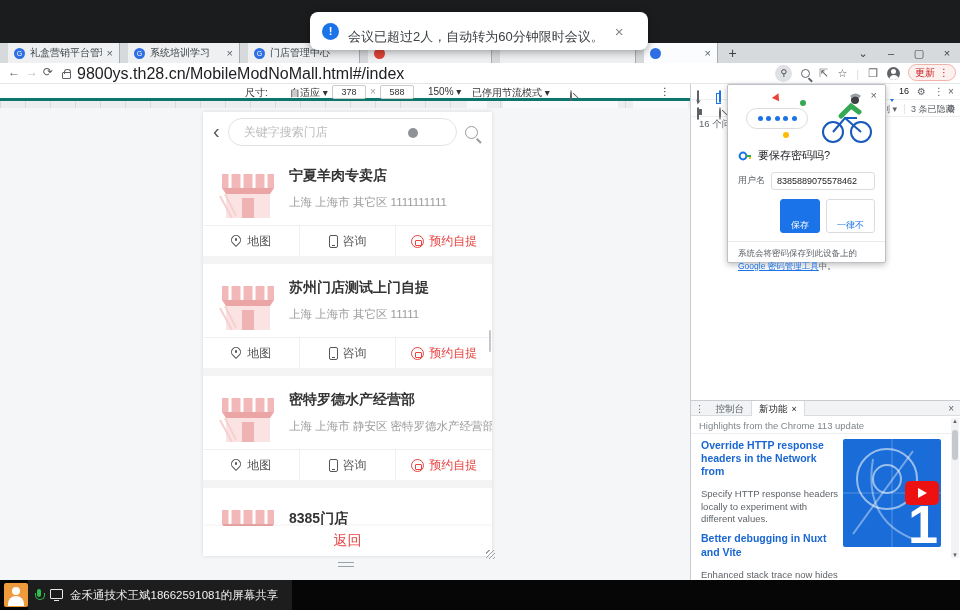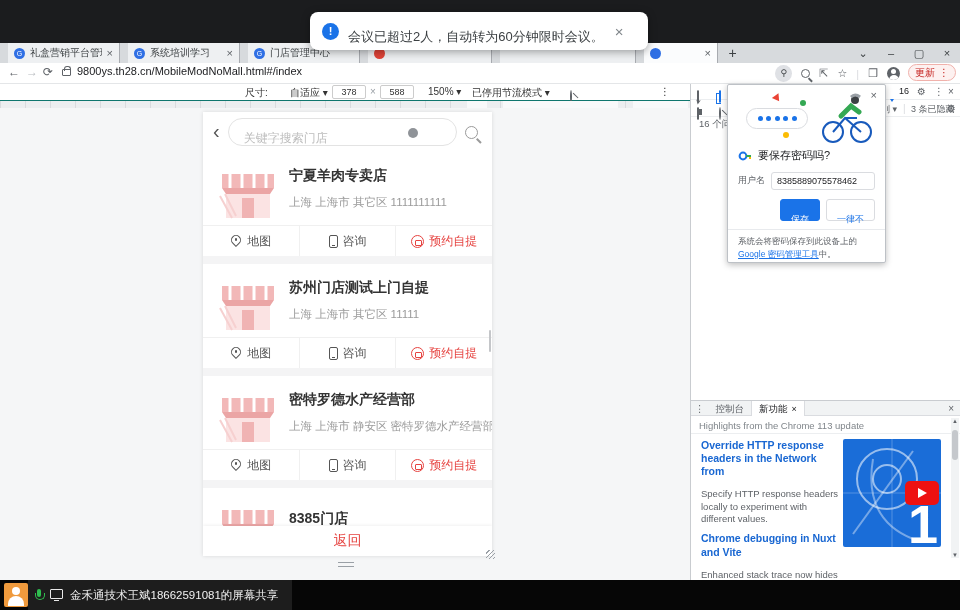--- a/index.html
+++ b/index.html
@@ -25,47 +25,47 @@
   .toast-ico { width:17px; height:17px; border-radius:50%; background:#1a73e8; color:#fff; font-size:11px; font-weight:bold; text-align:center; line-height:17px; flex:none; }
   .toast-text { font-size:13px; color:#3c4043; white-space:nowrap;margin-top:12px; }
   .toast-close { font-size:15px; color:#80868b; margin-left:2px; }
 
   
   .toolbar { left:0; top:63px; width:960px; height:21px; background:#fff; border-bottom:1px solid #e4e6e8; }
   .navico { position:absolute; top:2px; font-size:12px; color:#5f6368; }
   .urlbox { position:absolute; left:48px; top:2px; display:flex; align-items:center; gap:6px; }
   .lock { width:9px; height:7px; border:1px solid #5f6368; border-radius:1px; position:relative; margin-top:3px; }
   .lock:before { content:""; position:absolute; left:1px; top:-4px; width:5px; height:4px; border:1px solid #5f6368; border-bottom:none; border-radius:3px 3px 0 0; }
-  .url { font-size:11px; color:#202124; }
+  .url { font-size:16px; color:#202124; }
   .tb-right { position:absolute; right:60px; top:2px; display:flex; align-items:center; gap:9px; }
   .keyico { width:17px; height:17px; background:#dfe1e5; border-radius:50%; text-align:center; font-size:9px; color:#3c4043; line-height:17px; }
   .mag { width:9px; height:9px; border:1.4px solid #5f6368; border-radius:50%; position:relative; }
   .mag:after { content:""; position:absolute; right:-4px; bottom:-3px; width:5px; height:1.5px; background:#5f6368; transform:rotate(45deg); }
   .gico { font-size:11px; color:#5f6368; }
   .avatar { width:13px; height:13px; border-radius:50%; background:#5f6368; position:relative; overflow:hidden; }
   .avatar:before { content:""; position:absolute; left:4px; top:2px; width:5px; height:5px; border-radius:50%; background:#fff; }
   .avatar:after { content:""; position:absolute; left:1.5px; top:8px; width:10px; height:6px; border-radius:5px 5px 0 0; background:#fff; }
   .update-pill { position:absolute; right:4px; top:1px; height:17px; border:1px solid #f0b1ab; background:#fdf1f0; border-radius:9px; display:flex; align-items:center; padding:0 6px; gap:4px; }
   .update-pill .lbl { font-size:10px; color:#c5221f; }
   .update-pill .dots { font-size:10px; color:#c5221f; }
 
   
-  .devicebar { left:0; top:84px; width:690px; height:17px; background:#fff; border-bottom:1px solid #0f766e; }
+  .devicebar { left:0; top:84px; width:690px; height:17px; background:#fff; border-bottom:3px solid #0f766e; }
   .dv { position:absolute; top:2px; font-size:10px; color:#333; }
   .dim-input { position:absolute; top:1px; width:34px; height:14px; border:1px solid #ccc; border-radius:2px; font-size:9px; color:#333; text-align:center; font-family:inherit; background:#fff; }
   .ruler { left:0; top:101px; width:690px; height:7px; background:#eceef0;
     background-image:repeating-linear-gradient(90deg,#d9dbde 0 1px,transparent 1px 25px); }
   .mqseg { position:absolute; top:101px; height:7px; background:#f8f9fa; }
 
   
   .pagearea { left:0; top:108px; width:690px; height:472px; background:#f5f6f7; }
   .viewport { left:203px; top:112px; width:289px; height:444px; background:#fff; box-shadow:0 0 4px rgba(0,0,0,.12); overflow:hidden; }
   .mheader { position:absolute; left:0; top:0; width:289px; height:40px; background:#fff; display:flex; align-items:center; padding:0 10px; gap:8px; }
   .backchev { font-size:20px; color:#555; line-height:1; margin-top:-3px; }
-  .searchpill { position:relative; flex:1; height:28px; border:1px solid #e3e3e3; border-radius:15px; background:#fff; display:flex; align-items:flex-end; }
+  .searchpill { position:relative; flex:1; height:28px; border:1px solid #e3e3e3; border-radius:15px; background:#fff; display:flex; align-items:center; }
   .searchpill input { border:none; outline:none; width:170px; margin-left:15px; font-size:12px; color:#333; font-family:inherit; background:transparent; }
   .searchpill input::placeholder { color:#bdbdbd; }
   .graydot { position:absolute; right:38px; top:9px; width:10px; height:10px; border-radius:50%; background:#8f9398; }
   .msearch { width:13px; height:13px; border:1.6px solid #9a9a9a; border-radius:50%; position:relative; flex:none; margin-right:4px; }
   .msearch:after { content:""; position:absolute; right:-5px; bottom:-4px; width:6px; height:1.6px; background:#9a9a9a; transform:rotate(45deg); }
 
   .gap { position:absolute; left:0; width:289px; height:8px; background:#f4f4f5; }
   .card { position:absolute; left:0; width:289px; background:#fff; }
   .store-ico { position:absolute; left:15px; top:14px; }
   .sname { position:absolute; left:86px; top:15px; font-size:14px; color:#333; font-weight:600; white-space:nowrap; }
@@ -116,21 +116,21 @@
   .pwtitle { display:flex; align-items:center; gap:6px; margin-top:4px; }
   .pwtitle .txt { font-size:11px; color:#202124; }
   .keysvg { flex:none; }
   .frow { display:flex; align-items:center; margin-top:7px; gap:5px; }
   .frow .lab { width:28px; font-size:9px; color:#5f6368; flex:none; }
   .fin { position:relative; flex:1; }
   .fin input { width:100%; height:18px; border:1px solid #dadce0; border-radius:3px; font-size:9px; color:#202124; padding:0 5px; font-family:inherit; outline:none; }
   .eye { position:absolute; right:5px; top:4px; width:11px; height:8px; border:1.2px solid #5f6368; border-radius:70% 70% 70% 70%/100% 100% 100% 100%; }
   .eye:after { content:""; position:absolute; left:3px; top:1.4px; width:3px; height:3px; border-radius:50%; background:#5f6368; }
   .btnrow { display:flex; justify-content:flex-end; gap:6px; margin-top:9px; }
-  .btn { height:19px; border-radius:3px; font-size:9px; padding:10px 10px; line-height:18px; }
+  .btn { height:19px; border-radius:3px; font-size:9px; padding:16px 10px; line-height:18px; }
   .btn.primary { background:#1a73e8; color:#fff; border:1px solid #1a73e8; }
   .btn.secondary { background:#fff; color:#1a73e8; border:1px solid #dadce0; }
   .pwfoot { border-top:1px solid #e8eaed; margin:8px -10px 0 -10px; padding:5px 10px; font-size:8.5px; color:#5f6368; line-height:1.5; }
   .pwfoot a { color:#1a73e8; text-decoration:underline; }
 
   
   .drawer { left:691px; top:400px; width:269px; height:158px; background:#fff; border-top:1px solid #c9ccd0; }
   .drawtabs { position:absolute; left:0; top:0; width:269px; height:15px; background:#f1f3f4; border-bottom:1px solid #dadce0; display:flex; align-items:center; }
   .dtab { font-size:9.5px; color:#5f6368; padding:0 7px; height:15px; line-height:15px; }
   .dtab.active { background:#fff; color:#202124; border-right:1px solid #dadce0; border-left:1px solid #dadce0; }
@@ -453,21 +453,21 @@
       <span class="dtab" style="padding:0 4px;">⋮</span>
       <span class="dtab">控制台</span>
       <span class="dtab active"><span>新功能</span><span class="x">×</span></span>
       <span class="drawclose">×</span>
     </div>
     <div class="hl-head">Highlights from the Chrome 113 update</div>
     <div class="hl-sep"></div>
     <div class="hl-col">
       <div class="hl-t" style="margin-top:0;">Override HTTP response headers in the Network from</div>
       <div class="hl-b">Specify HTTP response headers locally to experiment with different values.</div>
-      <div class="hl-t">Chrome debugging in Nuxt and Vite</div>
+      <div class="hl-t">Better debugging in Nuxt and Vite</div>
       <div class="hl-b">Enhanced stack trace now hides irrelevant third-party frames by default.</div>
       <div class="hl-t">New settings in the Console</div>
     </div>
     <div class="tile">
       <svg width="98" height="108" viewBox="0 0 98 108">
         <circle cx="44" cy="40" r="30" fill="none" stroke="rgba(255,255,255,.55)" stroke-width="2"></circle>
         <circle cx="44" cy="40" r="14" fill="none" stroke="rgba(255,255,255,.55)" stroke-width="2"></circle>
         <path d="M10 95 L70 12" stroke="rgba(255,255,255,.4)" stroke-width="2" fill="none"></path>
         <path d="M70 100 Q20 80 30 20" stroke="rgba(255,255,255,.4)" stroke-width="2" fill="none"></path>
         <line x1="0" y1="54" x2="98" y2="54" stroke="rgba(255,255,255,.25)" stroke-width="1"></line>

